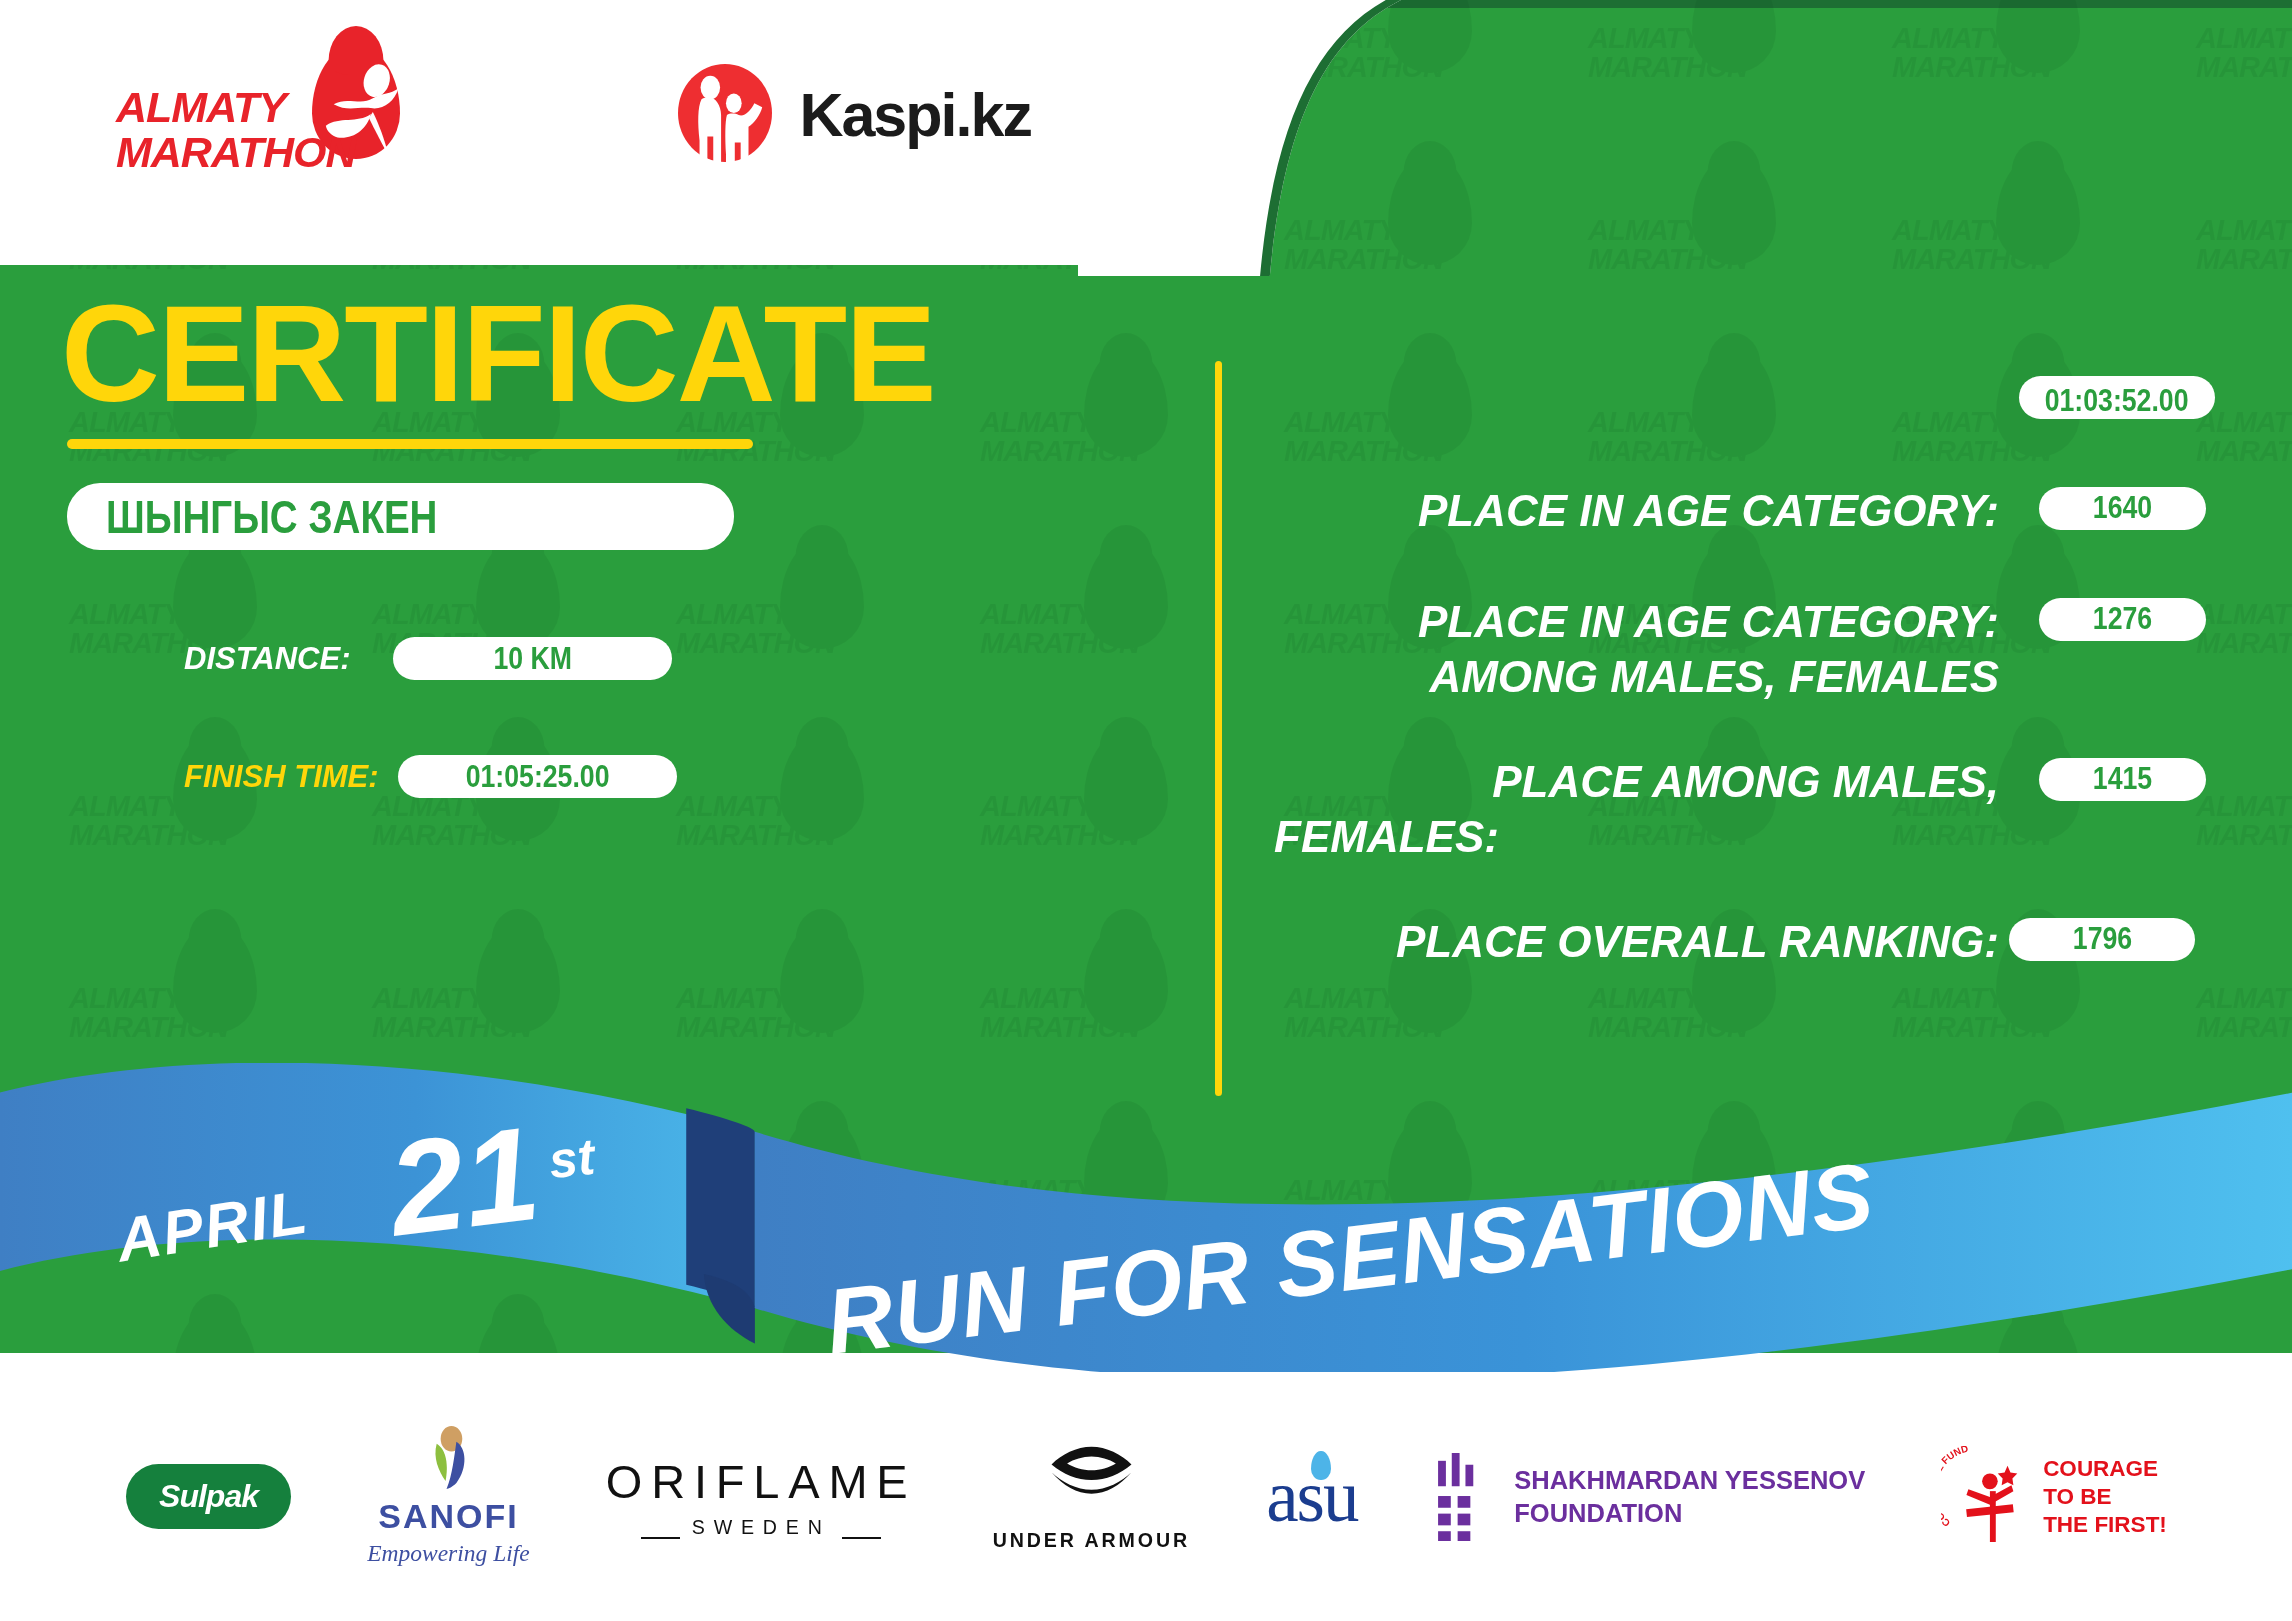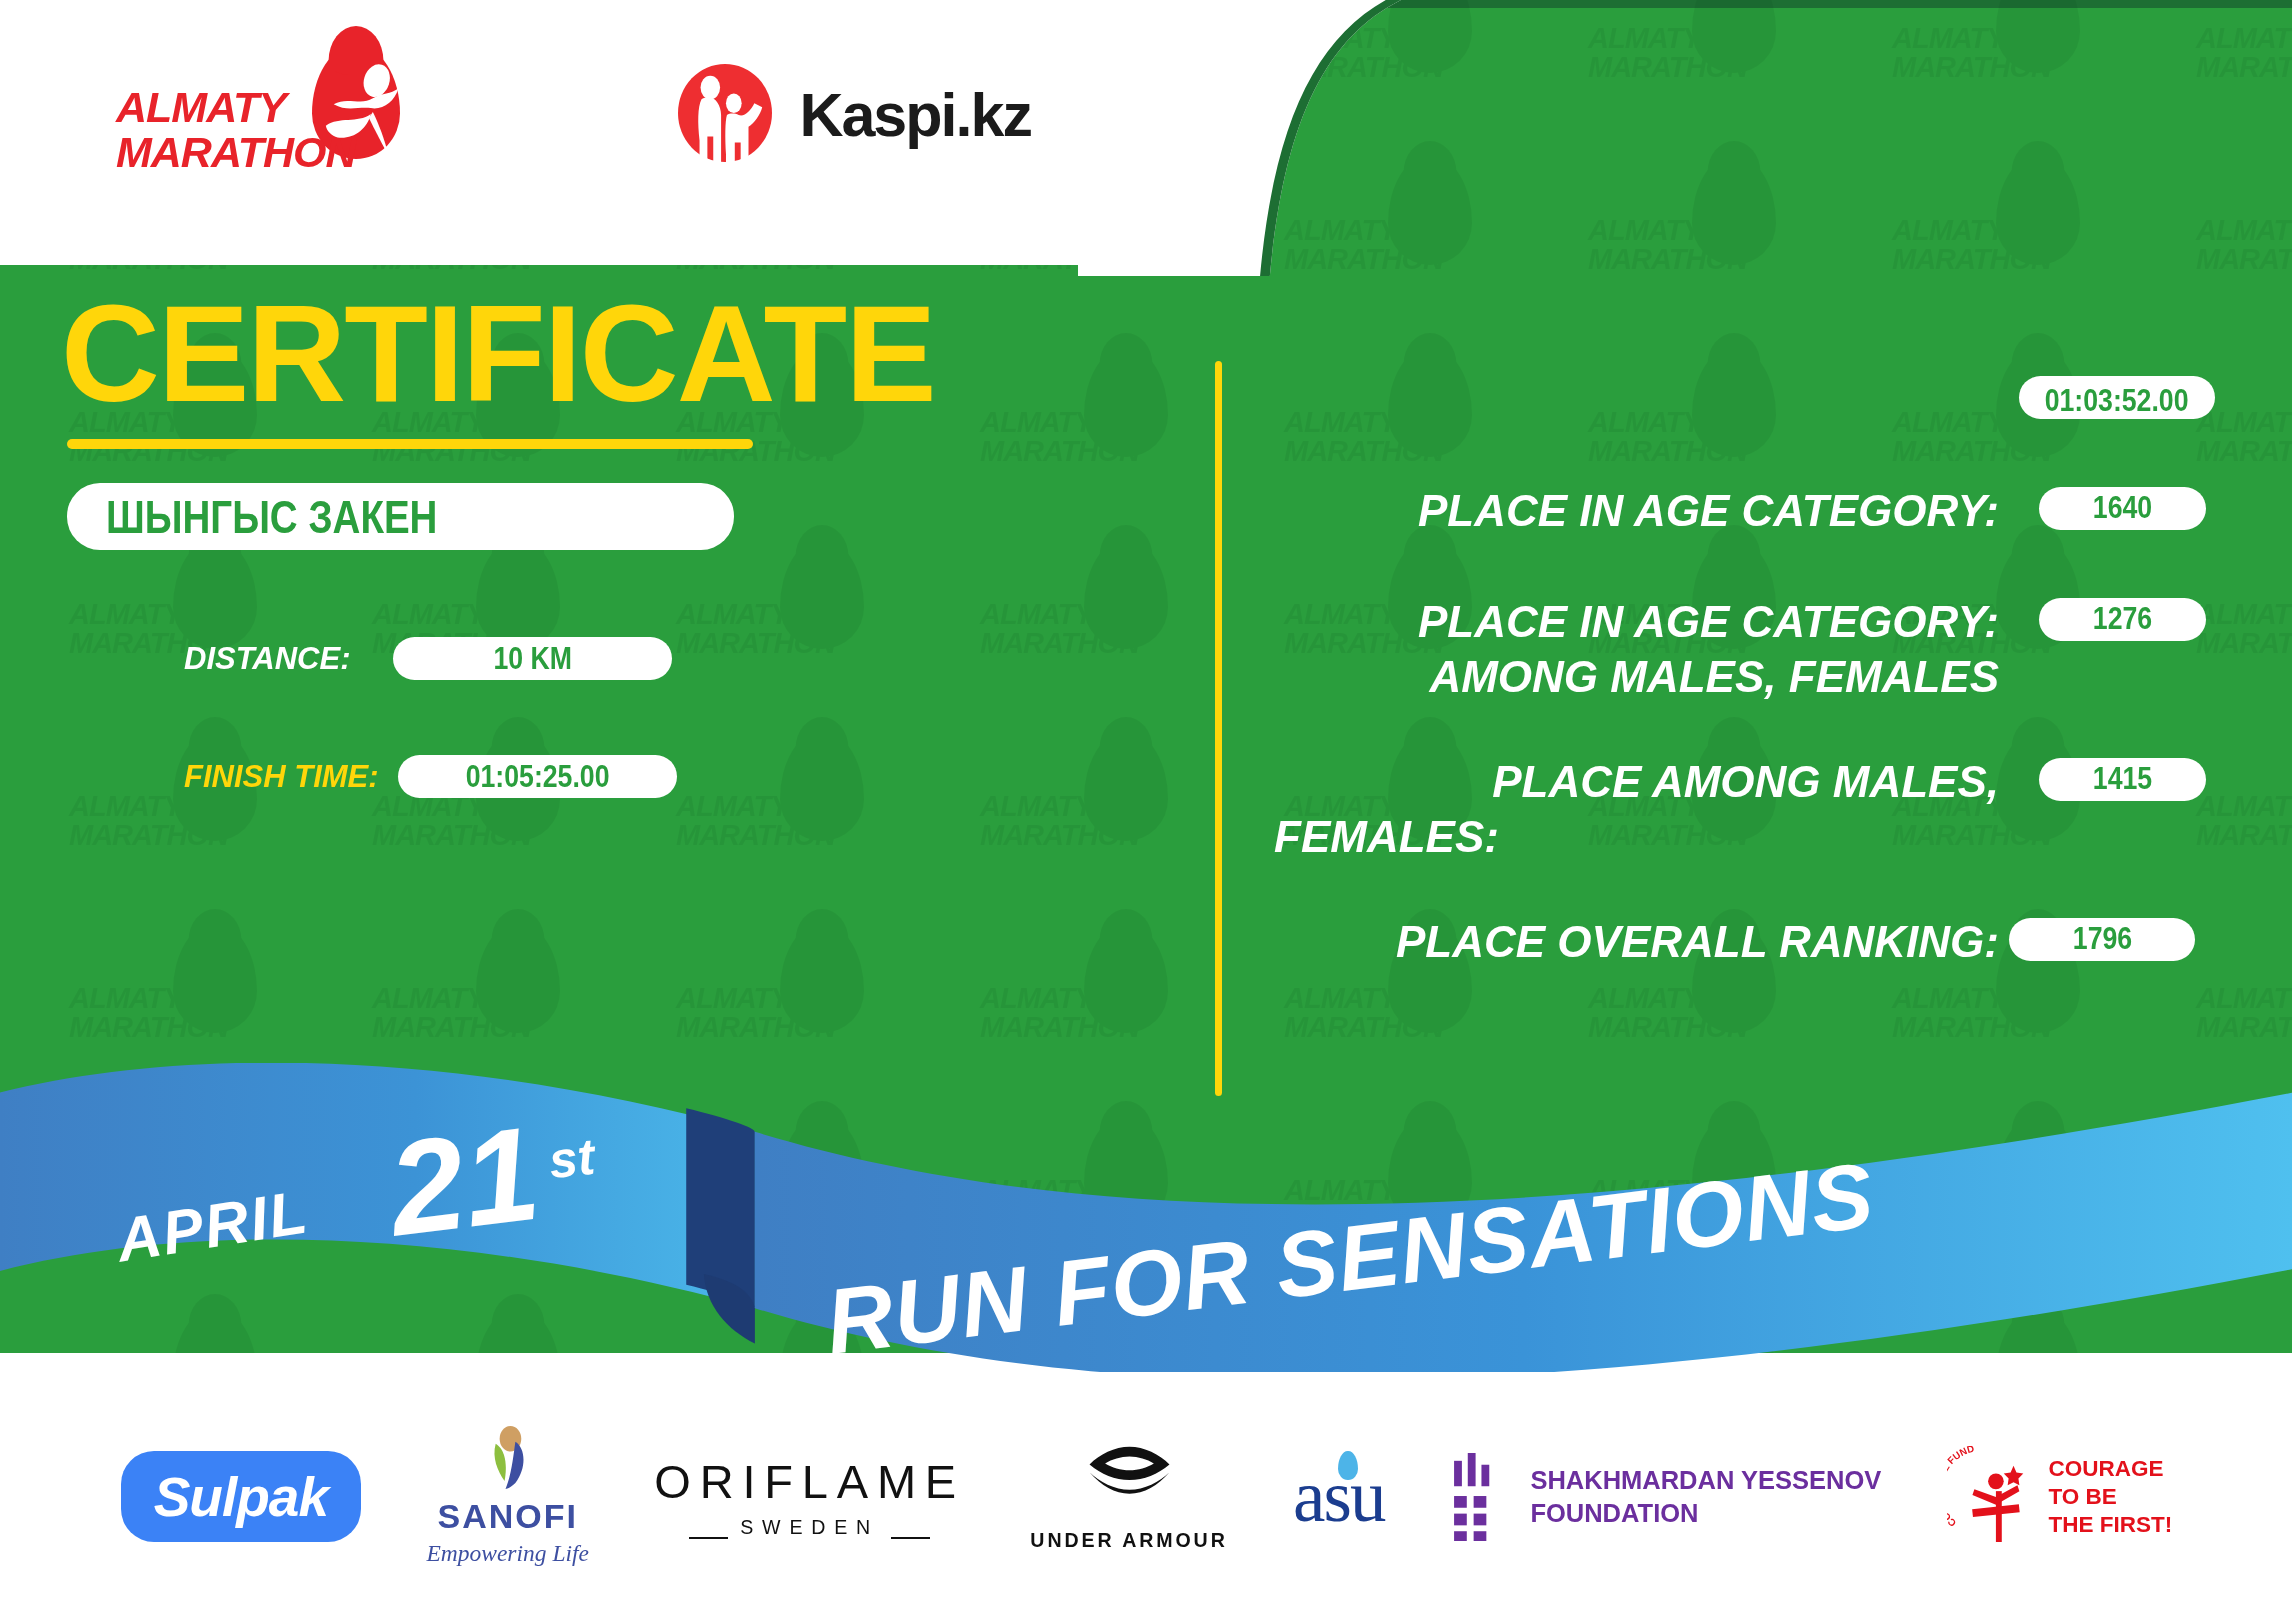--- a/index.html
+++ b/index.html
@@ -186,22 +186,22 @@
   .sponsors {
     position:absolute; left:0; top:1372px; width:2293px; height:249px;
     background:#ffffff; z-index:30;
     display:flex; align-items:center; justify-content:space-around;
     padding:0 88px;
   }
   .sp { display:flex; flex-direction:column; align-items:center; justify-content:center; }
 
   
   .sulpak {
-    background:#3b82f6; border-radius:33px; padding:13.7px 33px;
-    color:#ffffff; font-weight:bold; font-size:55px; font-style:italic;
+    background:#15803d; border-radius:33px; padding:13.7px 33px;
+    color:#ffffff; font-weight:bold; font-size:32px; font-style:italic;
     letter-spacing:-1px; font-family:"Liberation Sans", sans-serif;
   }
   
   .sanofi-mark { position:relative; width:59px; height:65px; margin-bottom:5.9px; }
   .sanofi-name { color:#3d4fa1; font-size:34px; font-weight:bold; letter-spacing:2px;
                  font-family:"Liberation Sans", sans-serif; }
   .sanofi-tag { color:#3d4fa1; font-size:23.5px; font-style:italic;
                 font-family:"Liberation Serif", serif; margin-top:3.9px; }
   
   .ori-name { color:#111; font-size:47px; letter-spacing:8.8px;

